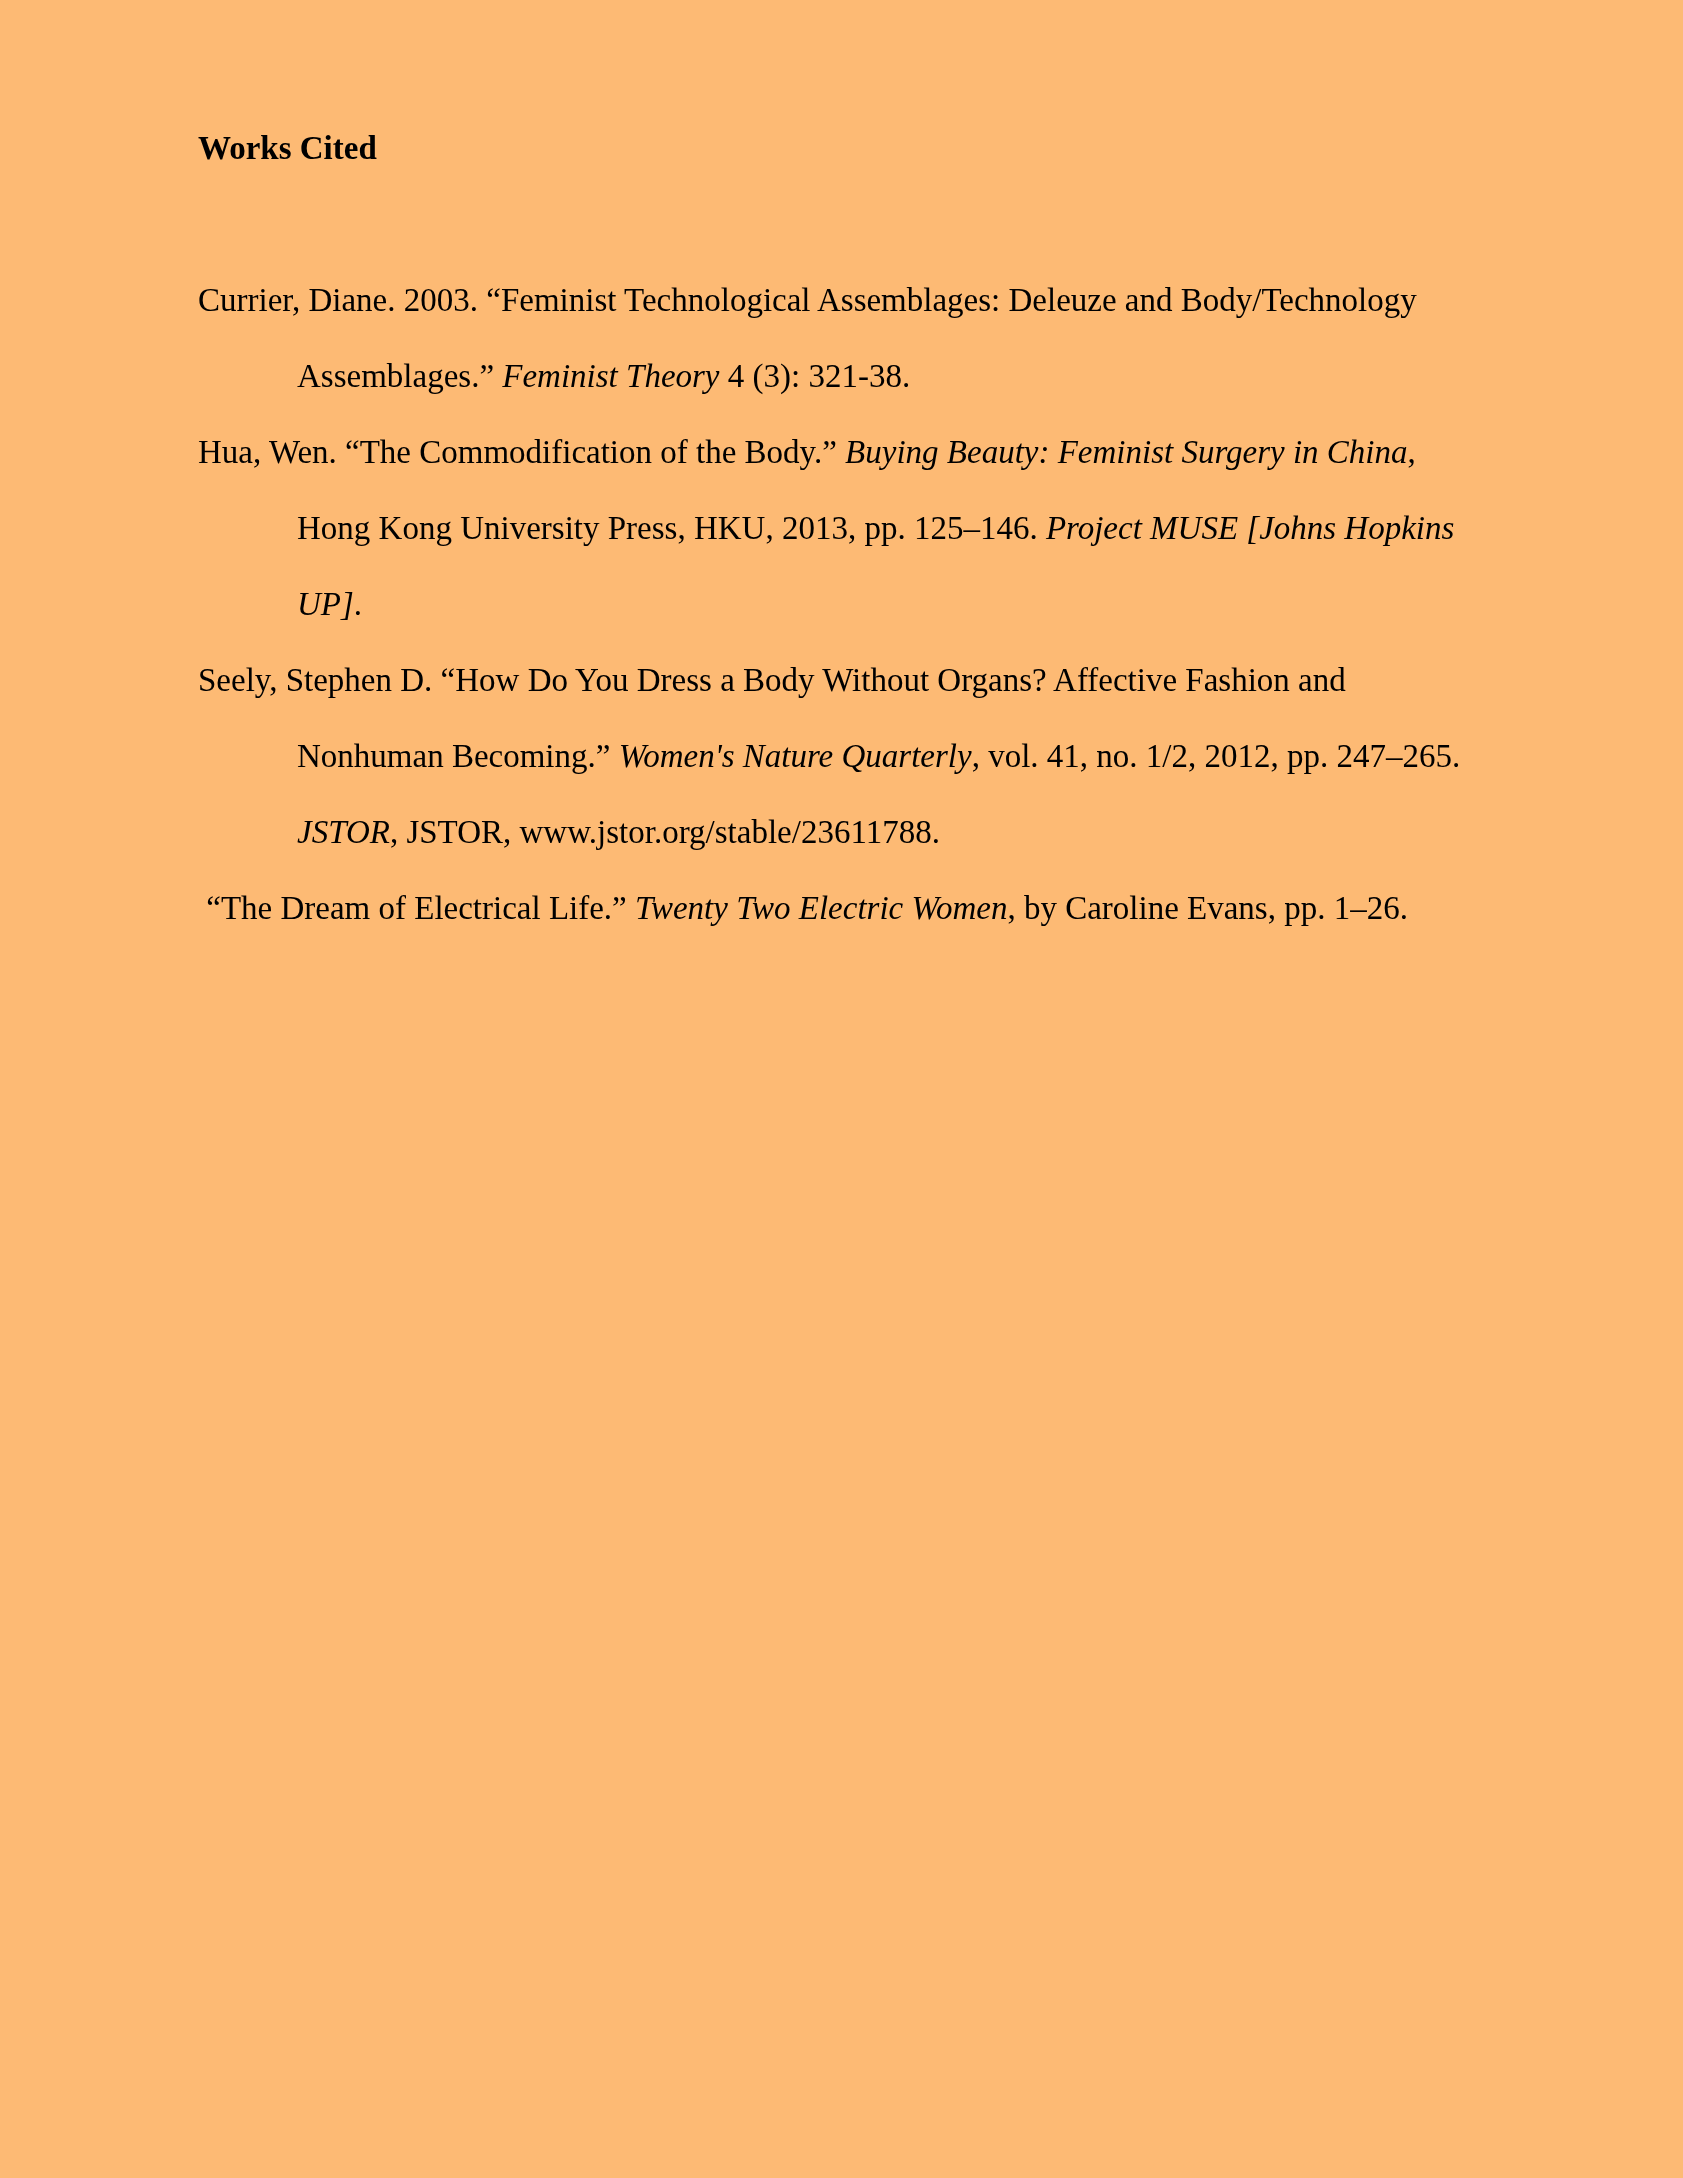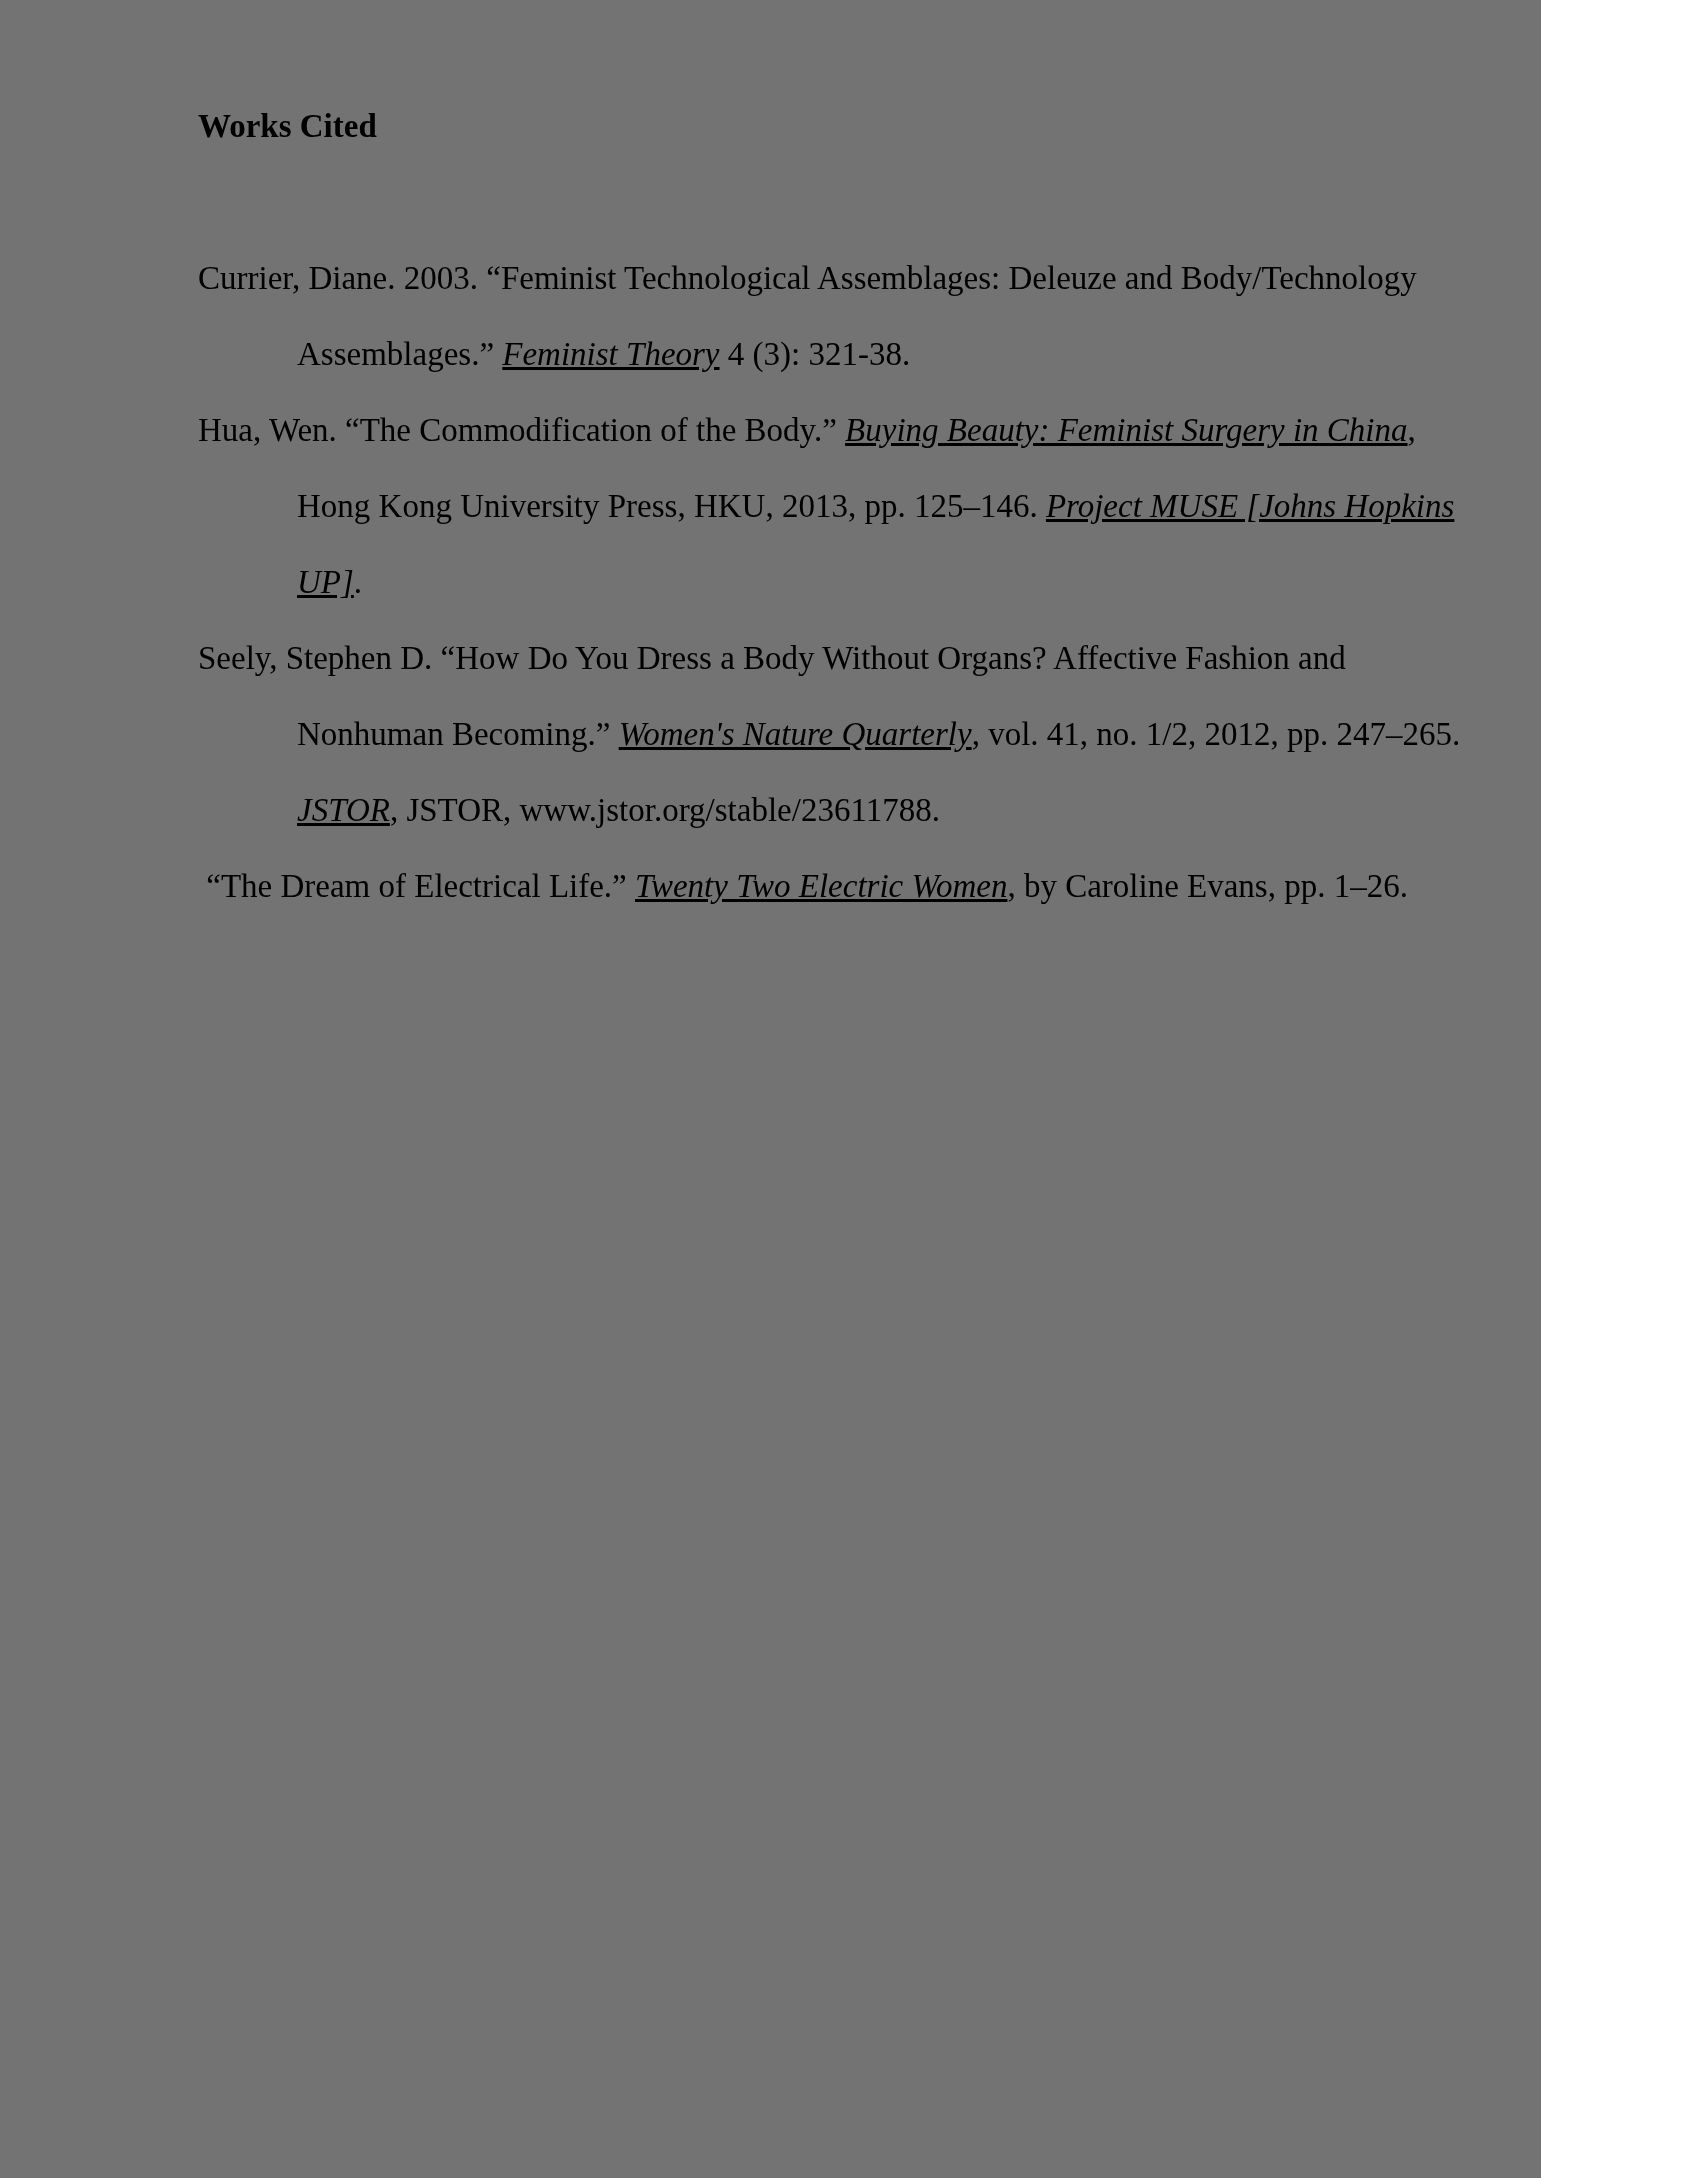--- a/index.html
+++ b/index.html
@@ -10,44 +10,43 @@
   body {
     width: 1683px;
     height: 2178px;
     position: relative;
     font-family: "Liberation Serif", "DejaVu Serif", serif;
     color: #000000;
     box-sizing: border-box;
   }
   .page {
     box-sizing: border-box;
-    width: 1541px;
+    width: 1683px;
     height: 2178px;
-    padding: 88px 198px 0 198px;
-    background: #737373;
+    padding: 110px 198px 0 198px;
+    background: #fdba74;
   }
   .heading {
     font-size: 33px;
     font-weight: bold;
     line-height: 76px;
     margin: 0 0 76px 0;
   }
   .citation-list {
     width: 1287px;
   }
   .entry {
     font-size: 33px;
     line-height: 76px;
     margin: 0;
     padding-left: 99px;
     text-indent: -99px;
   }
   .entry .it {
     font-style: italic;
-    text-decoration: underline;
   }
 </style>
 </head>
 <body>
 
 <div class="page">
   <h1 class="heading">Works Cited</h1>
   <div class="citation-list" id="citation-list">
       <p class="entry"><span>Currier, Diane. 2003. “Feminist Technological Assemblages: Deleuze and Body/Technology Assemblages.” </span><span class="it">Feminist Theory</span><span> 4 (3): 321-38.</span></p>
       <p class="entry"><span>Hua, Wen. “The Commodification of the Body.” </span><span class="it">Buying Beauty: Feminist Surgery in China</span><span>, Hong Kong University Press, HKU, 2013, pp. 125–146. </span><span class="it">Project MUSE [Johns Hopkins UP]</span><span>.</span></p>

